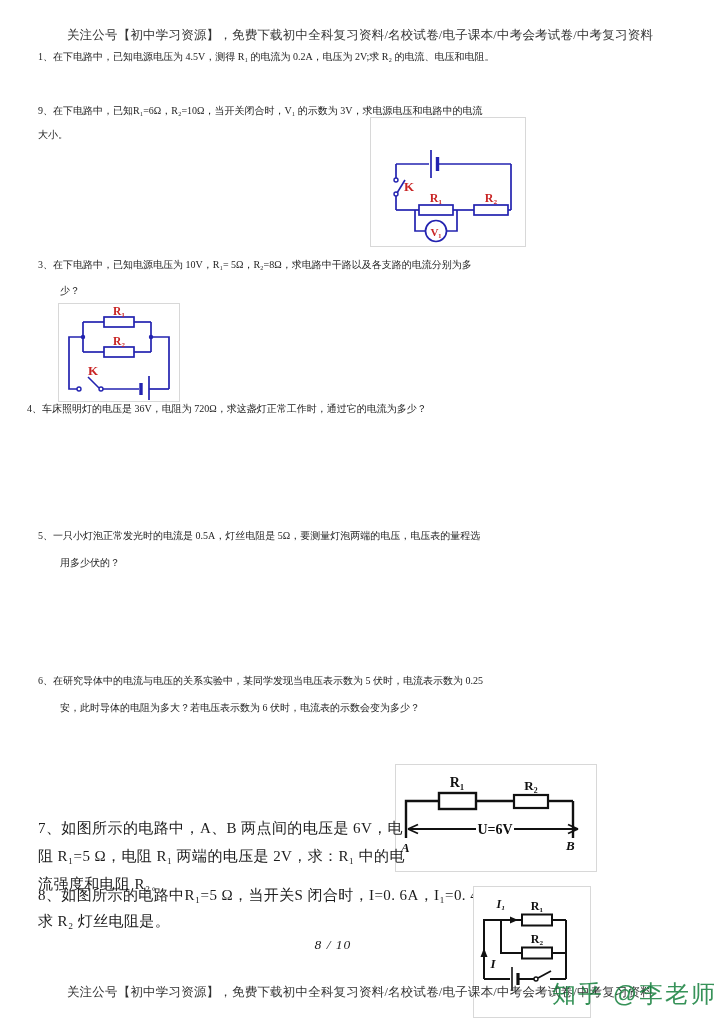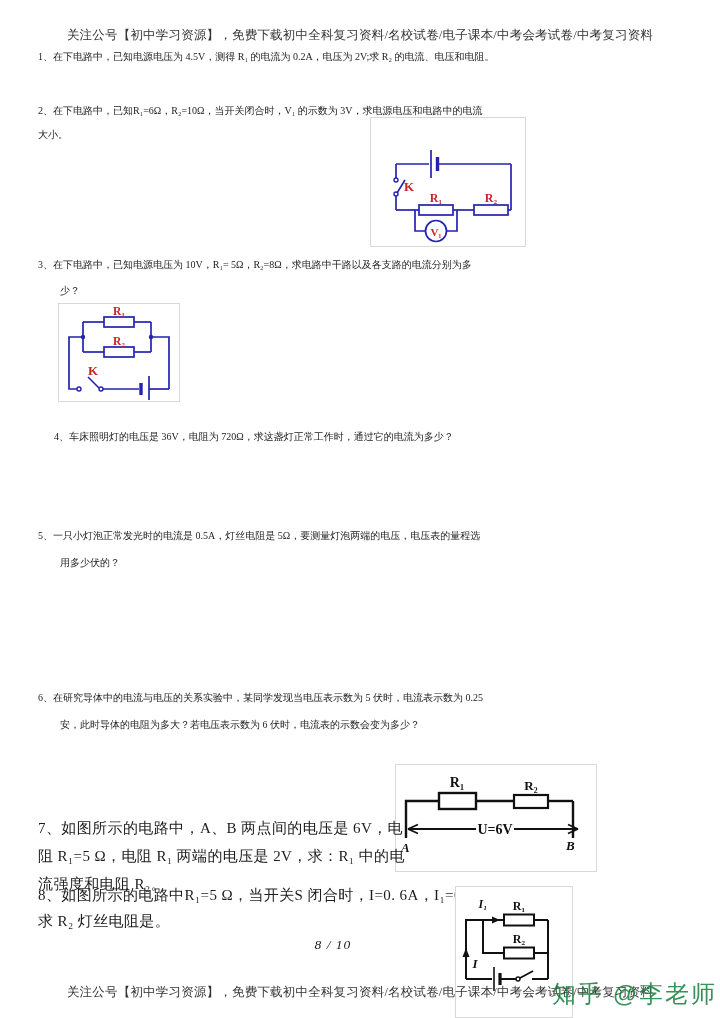--- a/index.html
+++ b/index.html
@@ -21,36 +21,36 @@
     position:absolute;border:1px solid #d8d8d8;background:#ffffff;
     box-sizing:border-box;
   }
   .pagenum{font-size:13.5px;text-align:center;width:110px;letter-spacing:1px;font-style:italic;}
   .watermark{
     font-size:24px;color:#15803d;white-space:nowrap;letter-spacing:2px;
     font-family:"Liberation Sans","DejaVu Sans",sans-serif;opacity:0.85;
     z-index:3;
   }
   .footer-layer{z-index:2;}
-  .fig8-layer{z-index:1;}
+  .fig8-layer{z-index:1;margin-left:18px;}
   svg text{font-family:"Liberation Serif","DejaVu Serif",serif;}
 </style>
 </head>
 <body>
 
 <div class="page">
 
   <div class="abs hf" style="top:27px;left:0;">关注公号【初中学习资源】，免费下载初中全科复习资料/名校试卷/电子课本/中考会考试卷/中考复习资料</div>
 
   <div class="abs prob" style="top:50px;left:38px;">
     <div class="pline">1、在下电路中，已知电源电压为 4.5V，测得 R₁ 的电流为 0.2A，电压为 2V;求 R₂ 的电流、电压和电阻。</div>
   </div>
 
   <div class="abs prob" style="top:99px;left:38px;line-height:24px;">
-    <div class="pline">2、在下电路中，已知R₁=6Ω，R₂=10Ω，当开关闭合时，V₁ 的示数为 3V，求电源电压和电路中的电流</div>
+    <div class="pline">9、在下电路中，已知R₁=6Ω，R₂=10Ω，当开关闭合时，V₁ 的示数为 3V，求电源电压和电路中的电流</div>
     <div class="pline">大小。</div>
   </div>
 
   <div class="figbox" style="left:370px;top:117px;width:156px;height:130px;">
     <svg width="154" height="128" viewBox="0 0 154 128">
       <g stroke="#2323b0" stroke-width="1.7" fill="none">
         <path d="M25,46 H58"></path>
           <path d="M67,46 H140"></path>
         <path d="M140,46 V92"></path>
         <path d="M25,46 V60"></path>
@@ -111,30 +111,30 @@
       <g stroke="#2323b0" fill="none">
         <line x1="82" y1="79" x2="82" y2="91" stroke-width="3.4"></line>
         <line x1="90" y1="72" x2="90" y2="96" stroke-width="1.7"></line>
       </g>
       <text x="60" y="11" font-size="11.5" font-weight="bold" fill="#c92525" text-anchor="middle">R₁</text>
       <text x="60" y="41" font-size="11.5" font-weight="bold" fill="#c92525" text-anchor="middle">R₂</text>
       <text x="34" y="71" font-size="13" font-weight="bold" fill="#c92525" text-anchor="middle">K</text>
     </svg>
   </div>
 
-  <div class="abs prob" style="top:402px;left:54px;margin-top:28px;">
+  <div class="abs prob" style="top:402px;left:27px;">
     <div class="pline">4、车床照明灯的电压是 36V，电阻为 720Ω，求这盏灯正常工作时，通过它的电流为多少？</div>
   </div>
 
   <div class="abs prob" style="top:522px;left:38px;line-height:27px;">
     <div class="pline">5、一只小灯泡正常发光时的电流是 0.5A，灯丝电阻是 5Ω，要测量灯泡两端的电压，电压表的量程选</div>
     <div class="pline indent">用多少伏的？</div>
   </div>
 
-  <div class="abs prob" style="top:667px;left:38px;line-height:27px;margin-top:17px;">
+  <div class="abs prob" style="top:667px;left:38px;line-height:27px;">
     <div class="pline">6、在研究导体中的电流与电压的关系实验中，某同学发现当电压表示数为 5 伏时，电流表示数为 0.25</div>
     <div class="pline indent">安，此时导体的电阻为多大？若电压表示数为 6 伏时，电流表的示数会变为多少？</div>
   </div>
 
   <div class="figbox" style="left:395px;top:764px;width:202px;height:108px;">
     <svg width="200" height="106" viewBox="0 0 200 106">
       <g stroke="#111111" stroke-width="2.4" fill="none">
         <path d="M10,73 V36 H43"></path>
         <path d="M80,36 H118"></path>
         <path d="M152,36 H177"></path>

